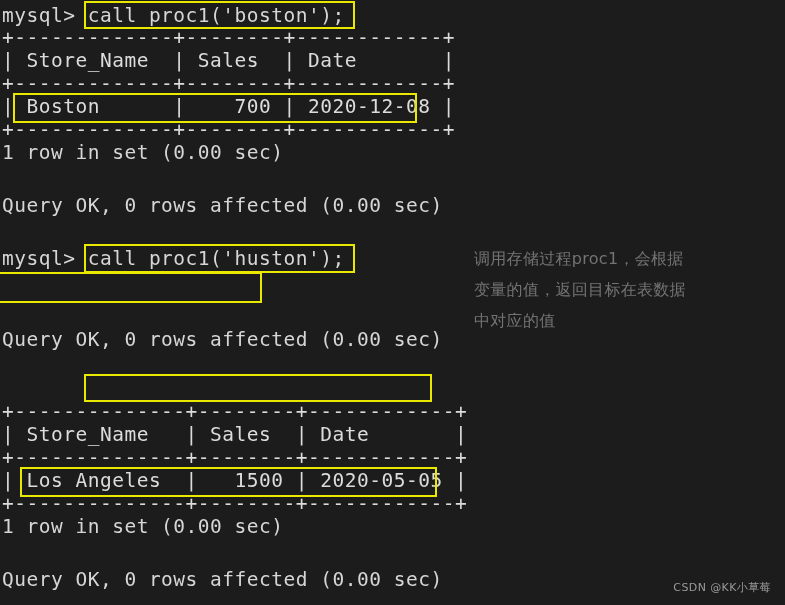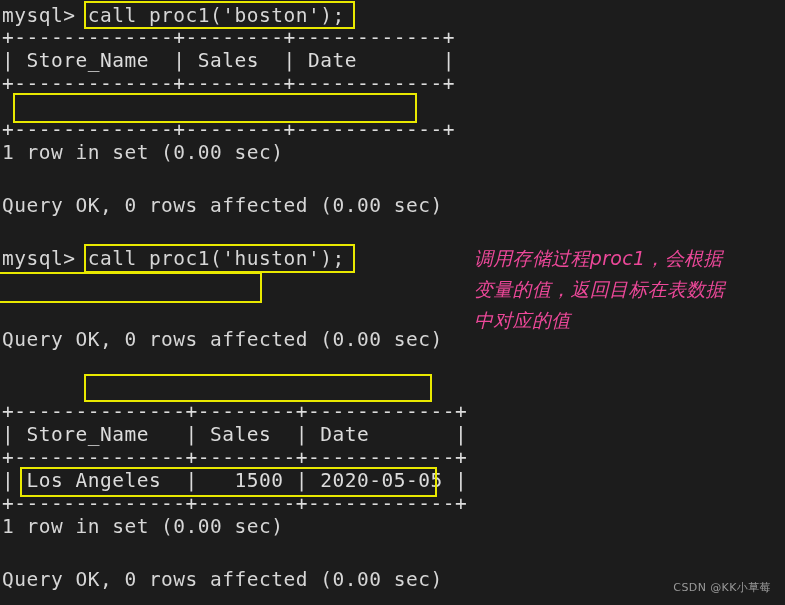--- a/index.html
+++ b/index.html
@@ -48,27 +48,26 @@
     background: transparent;
     pointer-events: none;
   }
 
   
   #note {
     position: absolute;
     left: 474px;
     top: 243px;
     width: 300px;
-    color: #ec4899;
+    color: #737373;
     font-family: "DejaVu Sans", "Liberation Sans", sans-serif;
-    font-size: 19px;
+    font-size: 16px;
     line-height: 31px;
     white-space: pre-line;
     letter-spacing: 0.3px;
-    font-style: italic;
   }
 
   
   #watermark {
     position: absolute;
     right: 14px;
     bottom: 10px;
     color: #9a9a9a;
     font-family: "DejaVu Sans", "Liberation Sans", sans-serif;
     font-size: 11px;
@@ -78,20 +77,21 @@
 </style>
 </head>
 <body>
 
 <div id="terminal">
 
   <div class="term-line" style="top:0px">mysql&gt; call proc1('boston');</div>
   <div class="term-line tbl" style="top:22px">+-------------+--------+------------+</div>
   <div class="term-line tbl" style="top:45px">| Store_Name  | Sales  | Date       |</div>
   <div class="term-line tbl" style="top:68px">+-------------+--------+------------+</div>
+  <div class="term-line tbl" style="top:91px">| Boston      |    700 | 2020-12-08 |</div>
   <div class="term-line tbl" style="top:114px">+-------------+--------+------------+</div>
   <div class="term-line" style="top:137px">1 row in set (0.00 sec)</div>
   <div class="term-line" style="top:190px">Query OK, 0 rows affected (0.00 sec)</div>
 
   <div class="term-line" style="top:243px">mysql&gt; call proc1('huston');</div>
   <div class="term-line" style="top:324px">Query OK, 0 rows affected (0.00 sec)</div>
 
   <div class="term-line tbl" style="top:396px">+--------------+--------+------------+</div>
   <div class="term-line tbl" style="top:419px">| Store_Name   | Sales  | Date       |</div>
   <div class="term-line tbl" style="top:442px">+--------------+--------+------------+</div>

